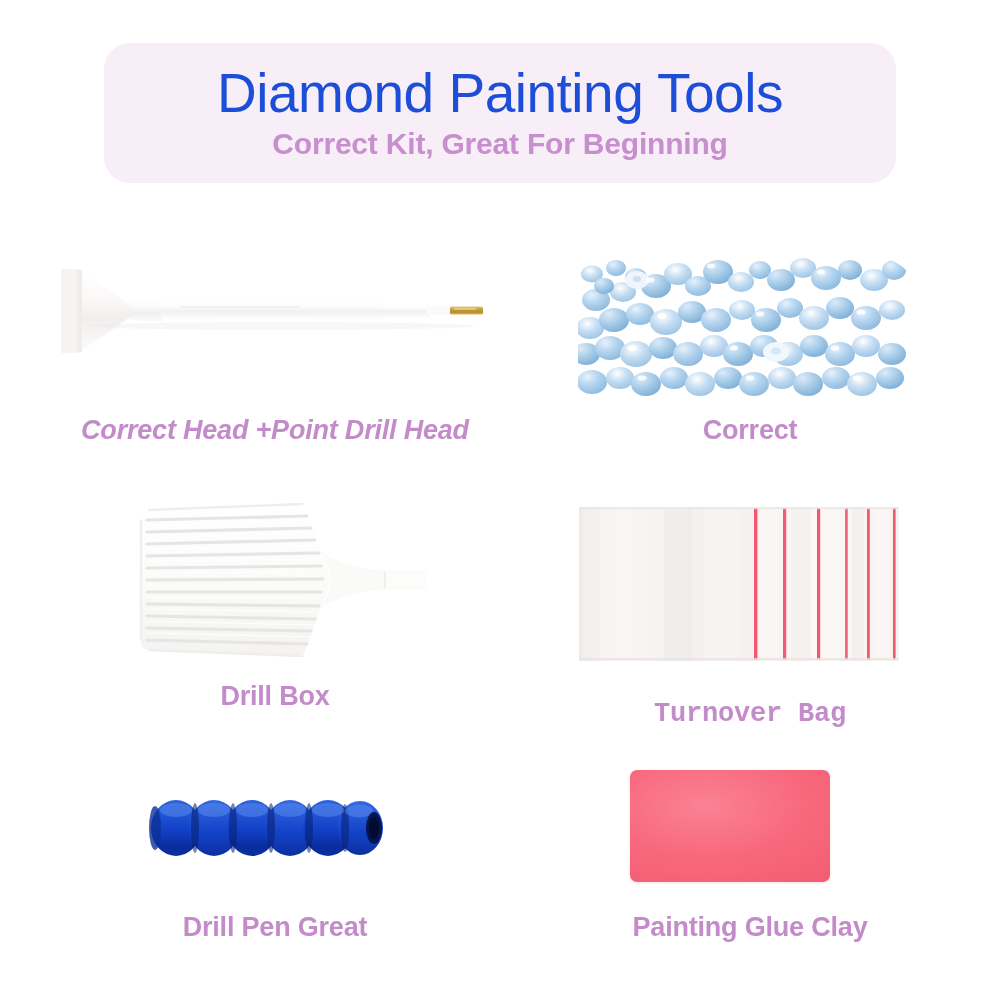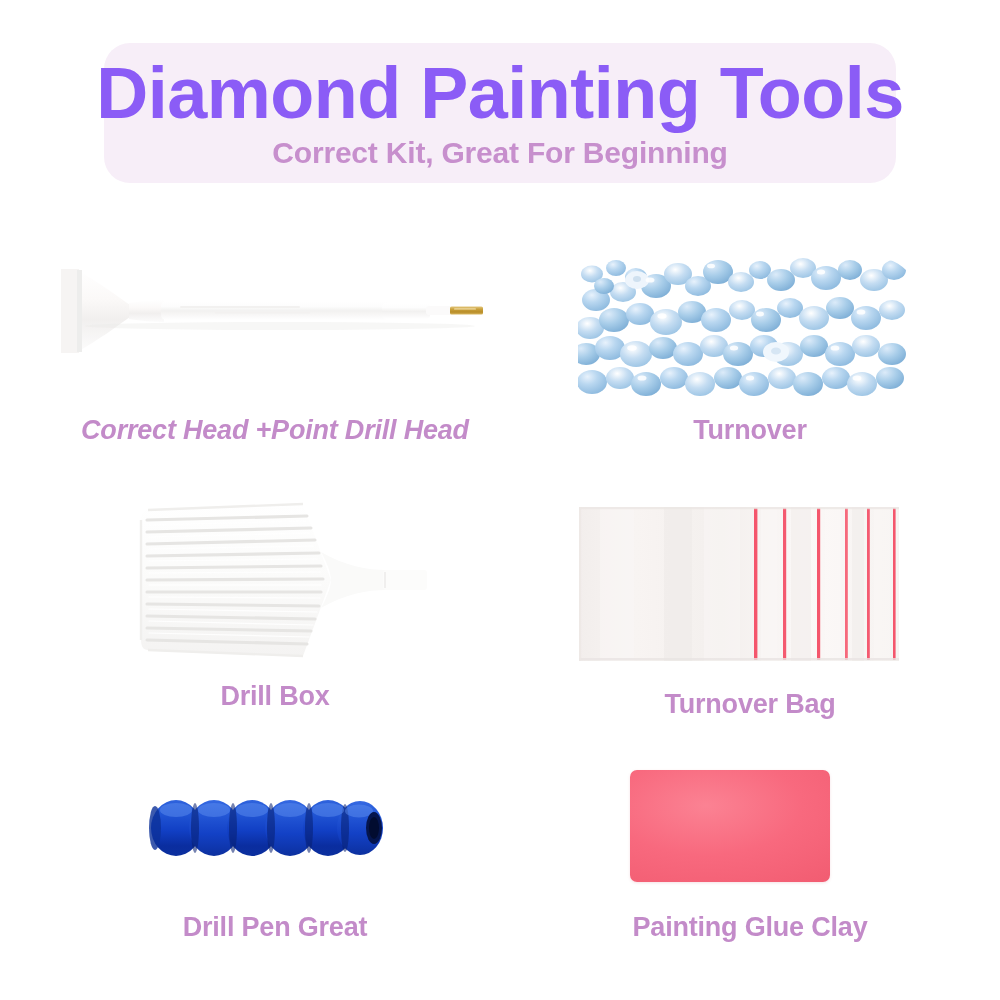--- a/index.html
+++ b/index.html
@@ -25,23 +25,23 @@
     height: 140px;
     background: #f7eef8;
     border-radius: 26px;
     display: flex;
     flex-direction: column;
     align-items: center;
     justify-content: center;
     box-sizing: border-box;
   }
   .header-title {
-    font-size: 72px;
-    font-weight: bold;
-    color: #8b5cf6;
+    font-size: 55px;
+    font-weight: normal;
+    color: #1d4ed8;
     letter-spacing: -0.5px;
     line-height: 1.05;
     white-space: nowrap;
     margin: 0 0 4px 0;
   }
   .header-subtitle {
     font-size: 30px;
     font-weight: bold;
     color: #c78fcd;
     letter-spacing: -0.2px;
@@ -95,21 +95,21 @@
   }
   .cell-drillbox .cell-label { top: 191px; }
 
   
   .cell-bag { left: 520px; top: 490px; width: 460px; height: 245px; }
   .bag-art {
     position: absolute;
     left: 58px; top: 14px;
     width: 322px; height: 160px;
   }
-  .cell-bag .cell-label { top: 199px; }
+  .cell-bag .cell-label { top: 209px; font-family: Liberation Mono, monospace; }
 
   
   .cell-grip { left: 30px; top: 760px; width: 490px; height: 200px; }
   .grip-art {
     position: absolute;
     left: 118px; top: 28px;
     width: 235px; height: 80px;
   }
   .cell-grip .cell-label { top: 152px; }
 
@@ -295,21 +295,21 @@
         </g>
       </g>
 
       <g>
         <ellipse cx="14" cy="32" rx="11" ry="8.5" fill="url(#dg2)"></ellipse>
         <ellipse cx="38" cy="26" rx="10" ry="8" fill="url(#dg)"></ellipse>
         <ellipse cx="26" cy="44" rx="10" ry="8" fill="url(#dg3)"></ellipse>
       </g>
     </svg>
   </div>
-  <div class="cell-label">Turnover</div>
+  <div class="cell-label">Correct</div>
 </div>
 
 <div class="cell cell-drillbox">
   <div class="drillbox-art">
     <svg width="300" height="180" viewBox="0 0 300 180" xmlns="http://www.w3.org/2000/svg">
       <defs>
         <linearGradient id="trayBody" x1="0" y1="0" x2="0" y2="1">
           <stop offset="0%" stop-color="#ffffff"></stop>
           <stop offset="50%" stop-color="#fbfbfa"></stop>
           <stop offset="100%" stop-color="#f4f3f2"></stop>

